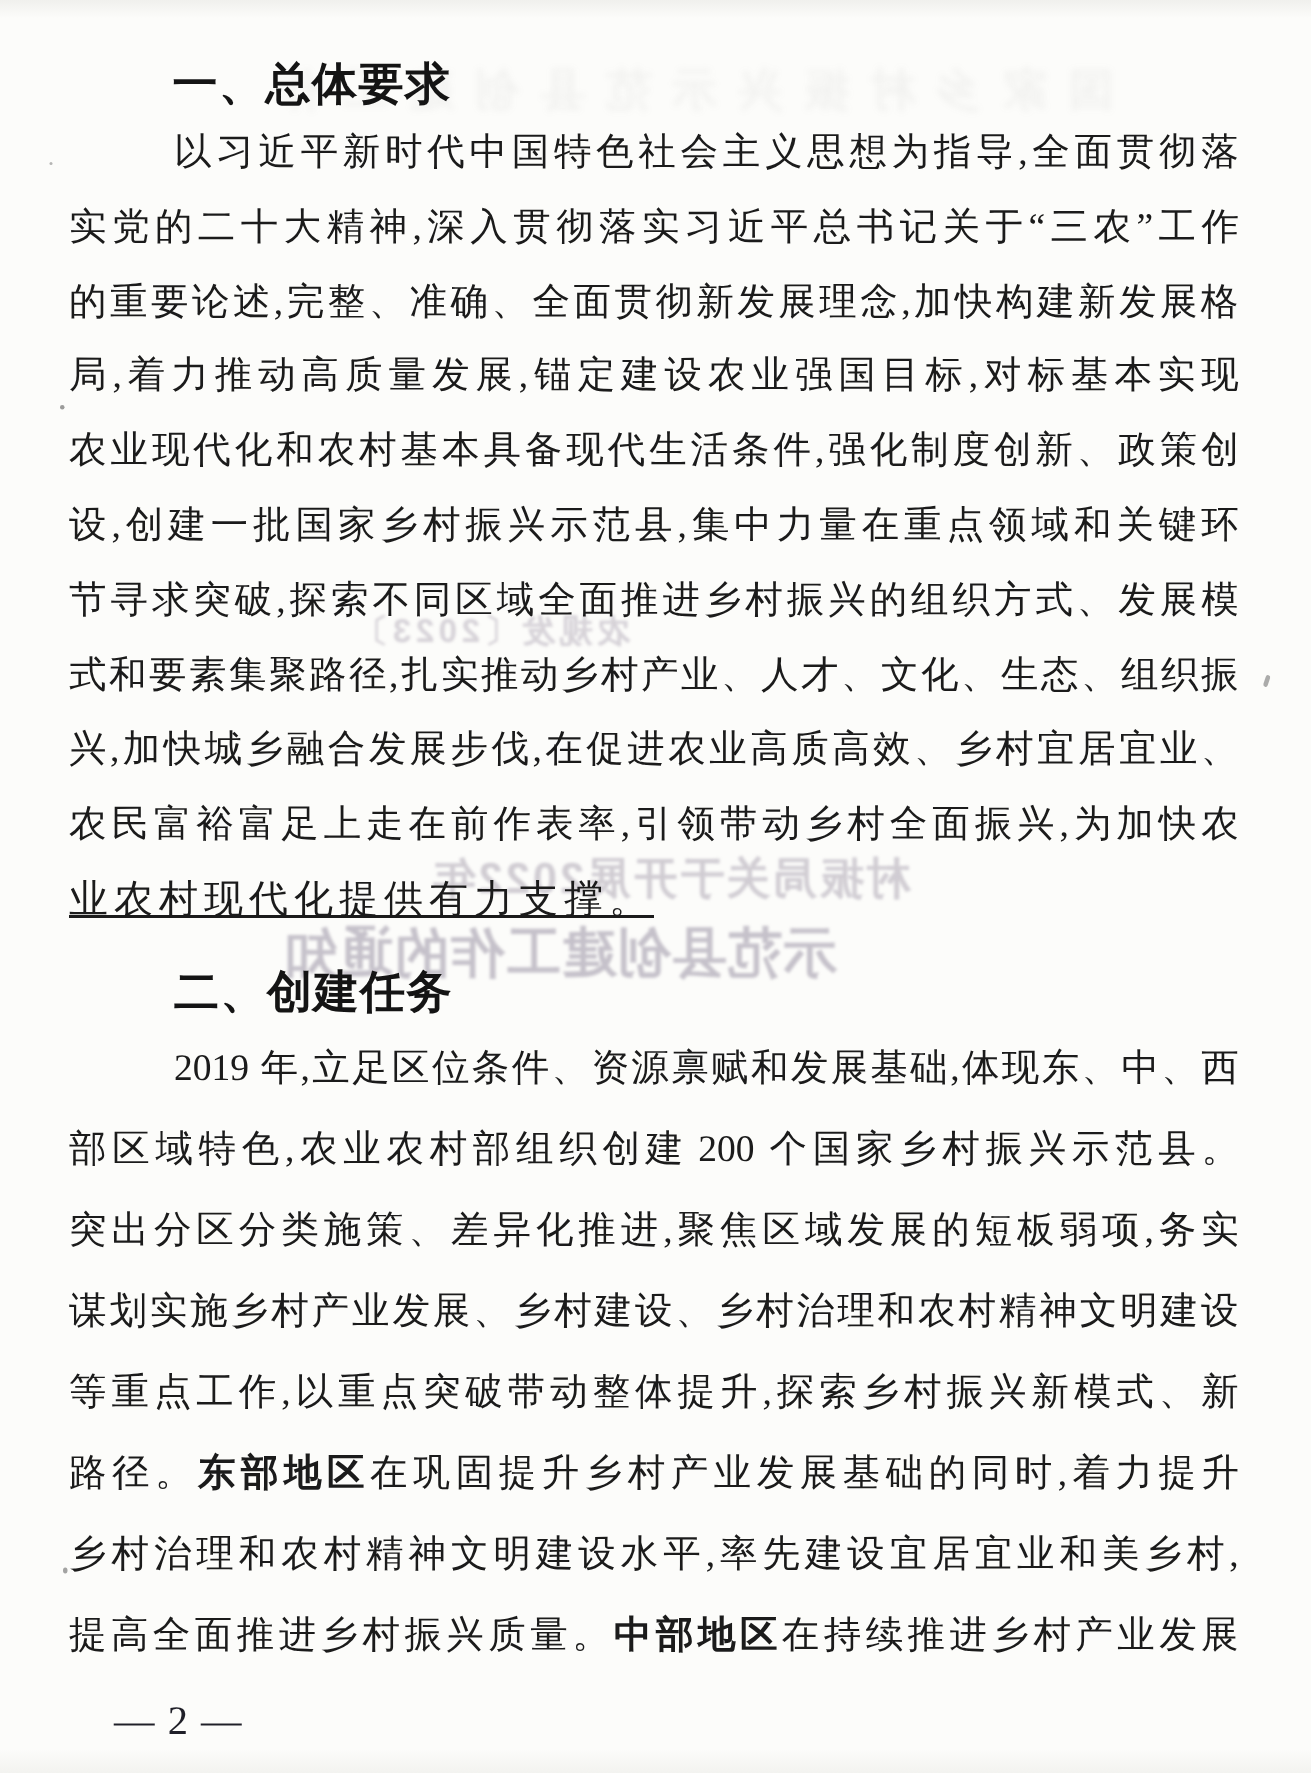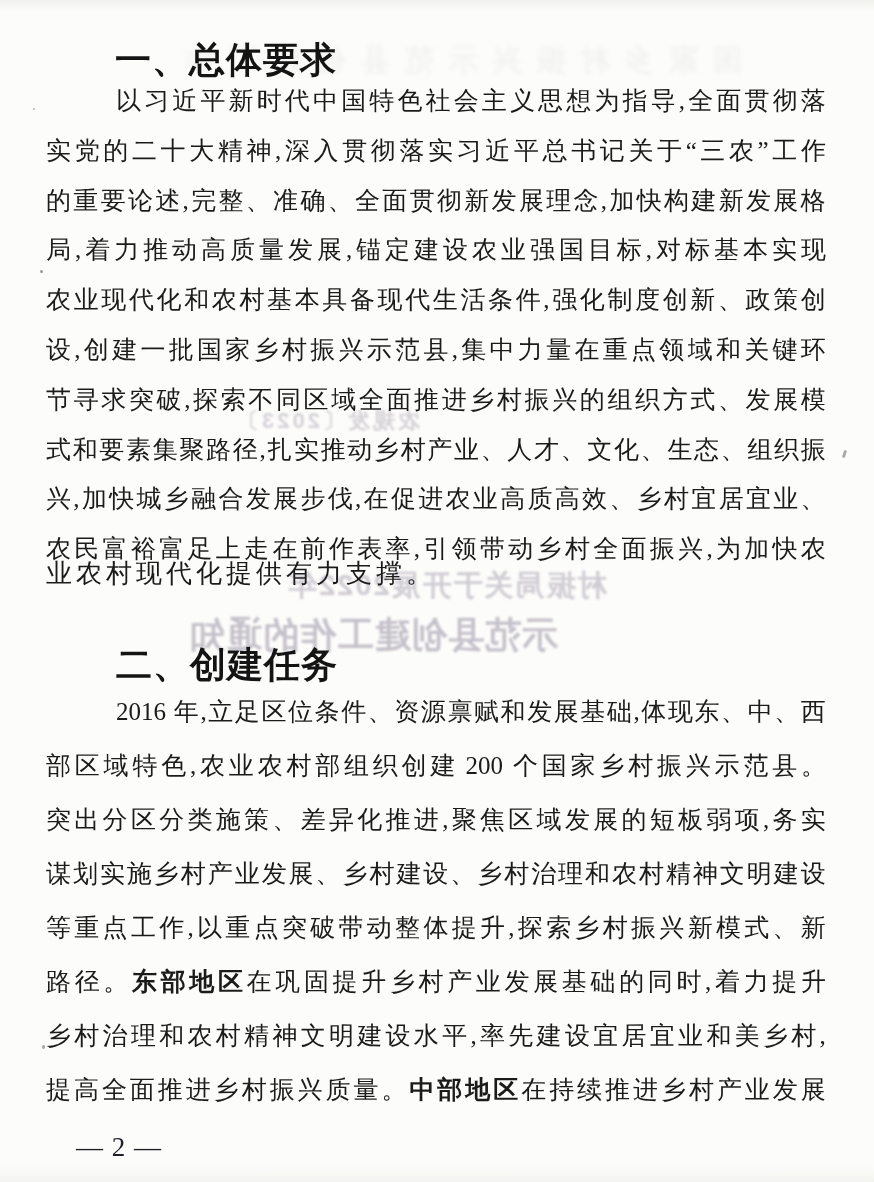--- a/index.html
+++ b/index.html
@@ -8,21 +8,21 @@
 
   .page {
     position:relative; width:874px; height:1182px; overflow:hidden;
     background:linear-gradient(180deg,#f0f0ed 0px,#fcfcfa 12px,#fcfcfa 1166px,#f3f3f0 1182px);
   }
 
   
   .heading {
     position:absolute; z-index:3; white-space:nowrap;
     font-family:"Liberation Sans","DejaVu Sans",sans-serif;
-    font-weight:700; font-size:36px; letter-spacing:1px; color:#141414;
+    font-weight:700; font-size:30px; letter-spacing:1px; color:#141414;
   }
 
   
   .bodyline {
     position:absolute; left:46px; width:780px; height:36px; z-index:3;
     font-size:25px; color:#1b1b1b; white-space:nowrap;
     font-family:"Liberation Serif","DejaVu Serif",serif;
   }
   .bodyline.just { display:flex; justify-content:space-between; align-items:baseline; }
   .bodyline.ind  { padding-left:70px; }
@@ -366,24 +366,24 @@
         <span>全</span>
         <span>面</span>
         <span>振</span>
         <span>兴</span>
         <span>,</span>
         <span>为</span>
         <span>加</span>
         <span>快</span>
         <span>农</span>
       </div>
-      <div class="bodyline short" style="top: 556px;"><span>业农村现代化提供有力支撑。</span></div>
+      <div class="bodyline short" style="top: 582px; text-decoration: underline;"><span>业农村现代化提供有力支撑。</span></div>
       <div class="heading" style="top: 641px; left: 116px;">二、创建任务</div>
       <div class="bodyline just ind" style="top: 695px;">
-        <span>2016 </span>
+        <span>2019 </span>
         <span>年</span>
         <span>,</span>
         <span>立</span>
         <span>足</span>
         <span>区</span>
         <span>位</span>
         <span>条</span>
         <span>件</span>
         <span>、</span>
         <span>资</span>

